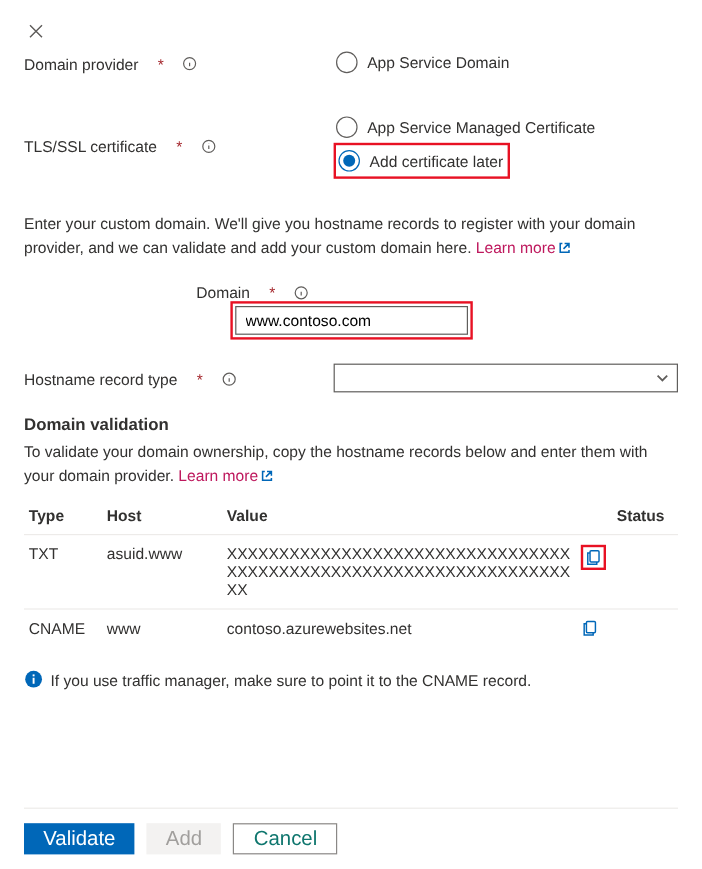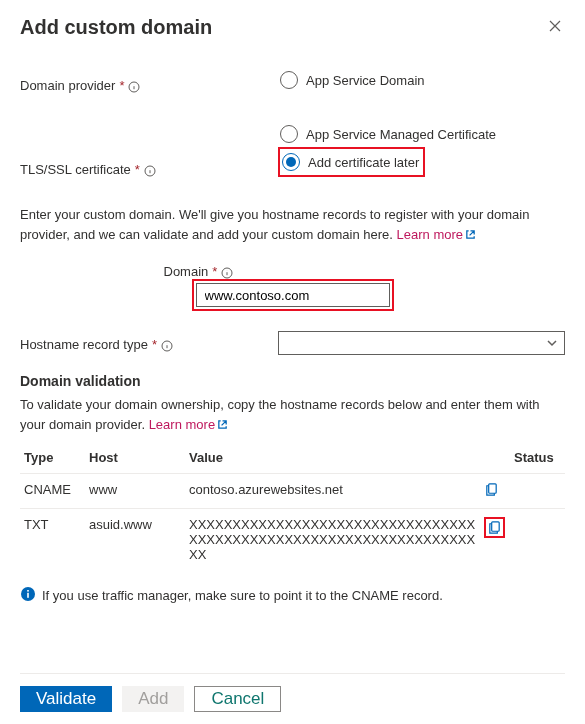--- a/index.html
+++ b/index.html
@@ -13,21 +13,21 @@
     padding: 16px 20px 0 20px;
     position: relative;
     background: #fff;
   }
   .header-row { display: flex; justify-content: space-between; align-items: flex-start; }
   h1 { font-size: 20px; font-weight: 600; margin: 0 0 28px 0; }
   .close-x { cursor: pointer; padding: 4px; }
   .close-x svg { width: 12px; height: 12px; stroke: #605e5c; stroke-width: 1.2; fill: none; }
 
   .field-row { display: flex; margin-bottom: 6px; }
-  .field-label { width: 258px; flex-shrink: 0; display: flex; align-items: flex-end; gap: 4px; padding-top: 2px;}
+  .field-label { width: 258px; flex-shrink: 0; display: flex; align-items: center; gap: 16px; padding-top: 2px;}
   .field-control { flex: 1; min-width: 0; }
   .req { color: #a4262c; }
   .info-icon { display:inline-flex; align-items:center; }
   .info-icon svg { width: 12px; height: 12px; stroke: #605e5c; fill: none; stroke-width: 1; }
 
   .radio-row { display: flex; align-items: center; gap: 8px; height: 26px; padding: 2px 4px 2px 2px; }
   .radio-outline { width: 18px; height: 18px; border: 1px solid #605e5c; border-radius: 50%; flex-shrink: 0; display:flex; align-items:center; justify-content:center;}
   .radio-outline.selected { border-color: #0067b8; }
   .radio-dot { width: 10px; height: 10px; background: #0067b8; border-radius: 50%; }
   .highlight-red { border: 2px solid #e81123; display:inline-flex; }
@@ -62,21 +62,20 @@
   .footer { border-top: 1px solid #edebe9; padding: 12px 0; display:flex; gap: 10px; position:absolute; bottom:0; left:20px; right:20px; background:#fff;}
   .btn { height: 26px; padding: 0 16px; font-size: 17px; font-family: inherit; border: none; cursor:pointer; }
   .btn-primary { background: #0067b8; color: #fff; }
   .btn-disabled { background: #f3f2f1; color: #a19f9d; cursor: default; }
   .btn-default { background: #fff; border: 1px solid #8a8886; color: #0f766e; }
 </style>
 </head>
 <body>
 
 <div class="header-row">
-  <h1>Add custom domain</h1>
   <div class="close-x">
     <span><svg viewBox="0 0 12 12">
           <path d="M1 1 L11 11 M11 1 L1 11"></path>
         </svg></span>
   </div>
 </div>
 
 <div class="field-row">
   <div class="field-label">
     <span>Domain provider</span>
@@ -186,50 +185,50 @@
   <thead>
     <tr>
       <th class="col-type">Type</th>
       <th class="col-host">Host</th>
       <th class="col-value">Value</th>
       <th class="col-copy"></th>
       <th class="col-status">Status</th>
     </tr>
   </thead>
   <tbody>
-    <tr>
-      <td>CNAME</td>
-      <td>www</td>
-      <td class="col-value">contoso.azurewebsites.net</td>
-      <td>
-        <span class="copy-icon">
-          <span><svg viewBox="0 0 16 16">
-                <rect x="5" y="2" width="8" height="10" rx="1"></rect>
-                <path d="M5 4 H3 V14 H11 V12"></path>
-              </svg></span>
-        </span>
-      </td>
-      <td></td>
-    </tr>
     <tr>
       <td>TXT</td>
       <td>asuid.www</td>
       <td class="col-value">XXXXXXXXXXXXXXXXXXXXXXXXXXXXXXXXXXXXXXXXXXXXXXXXXXXXXXXXXXXXXXXXXXXX</td>
       <td>
         <span class="copy-wrap highlight-red">
           <span class="copy-icon">
             <span><svg viewBox="0 0 16 16">
                   <rect x="5" y="2" width="8" height="10" rx="1"></rect>
                   <path d="M5 4 H3 V14 H11 V12"></path>
                 </svg></span>
           </span>
         </span>
       </td>
       <td></td>
     </tr>
+    <tr>
+      <td>CNAME</td>
+      <td>www</td>
+      <td class="col-value">contoso.azurewebsites.net</td>
+      <td>
+        <span class="copy-icon">
+          <span><svg viewBox="0 0 16 16">
+                <rect x="5" y="2" width="8" height="10" rx="1"></rect>
+                <path d="M5 4 H3 V14 H11 V12"></path>
+              </svg></span>
+        </span>
+      </td>
+      <td></td>
+    </tr>
   </tbody>
 </table>
 
 <div class="note-row">
   <span class="info-filled">
     <svg viewBox="0 0 16 16">
         <circle cx="8" cy="8" r="7" fill="#0067b8"></circle>
         <rect x="7.2" y="6.8" width="1.6" height="5" fill="#fff"></rect>
         <rect x="7.2" y="4" width="1.6" height="1.6" fill="#fff"></rect>
       </svg>

